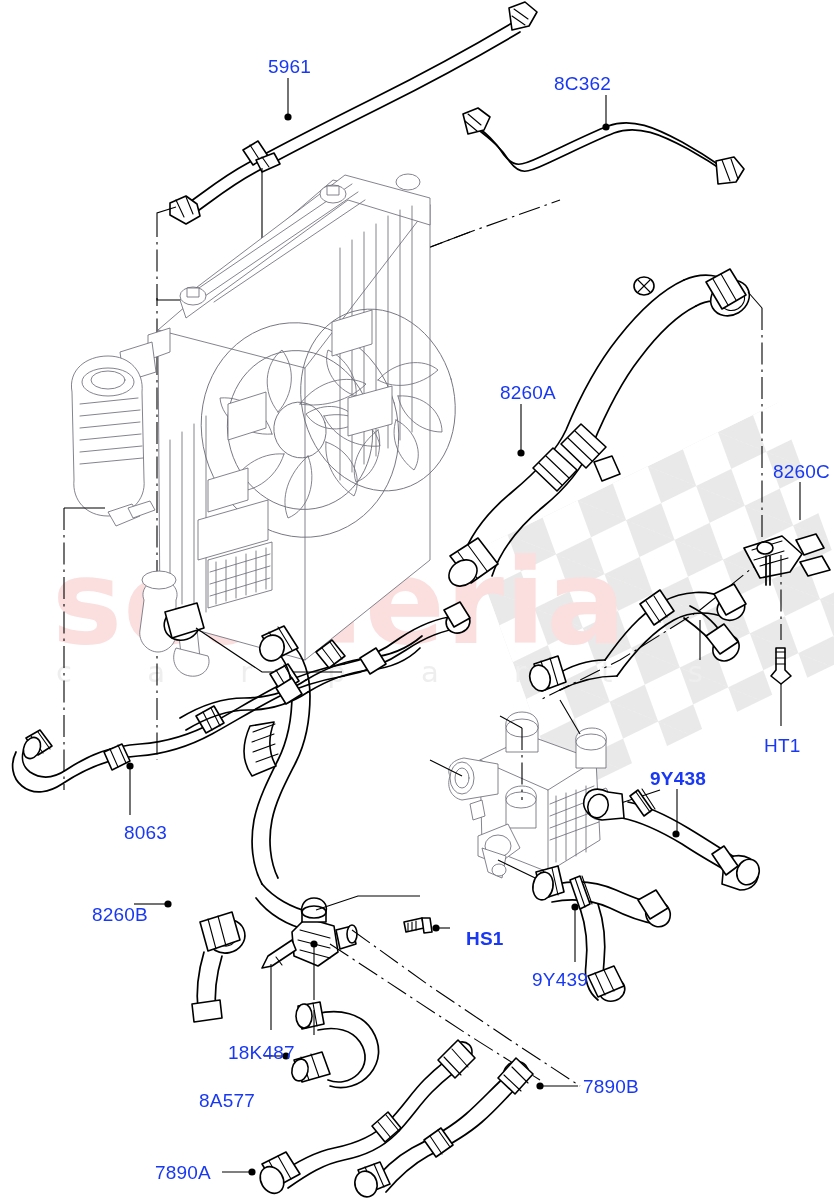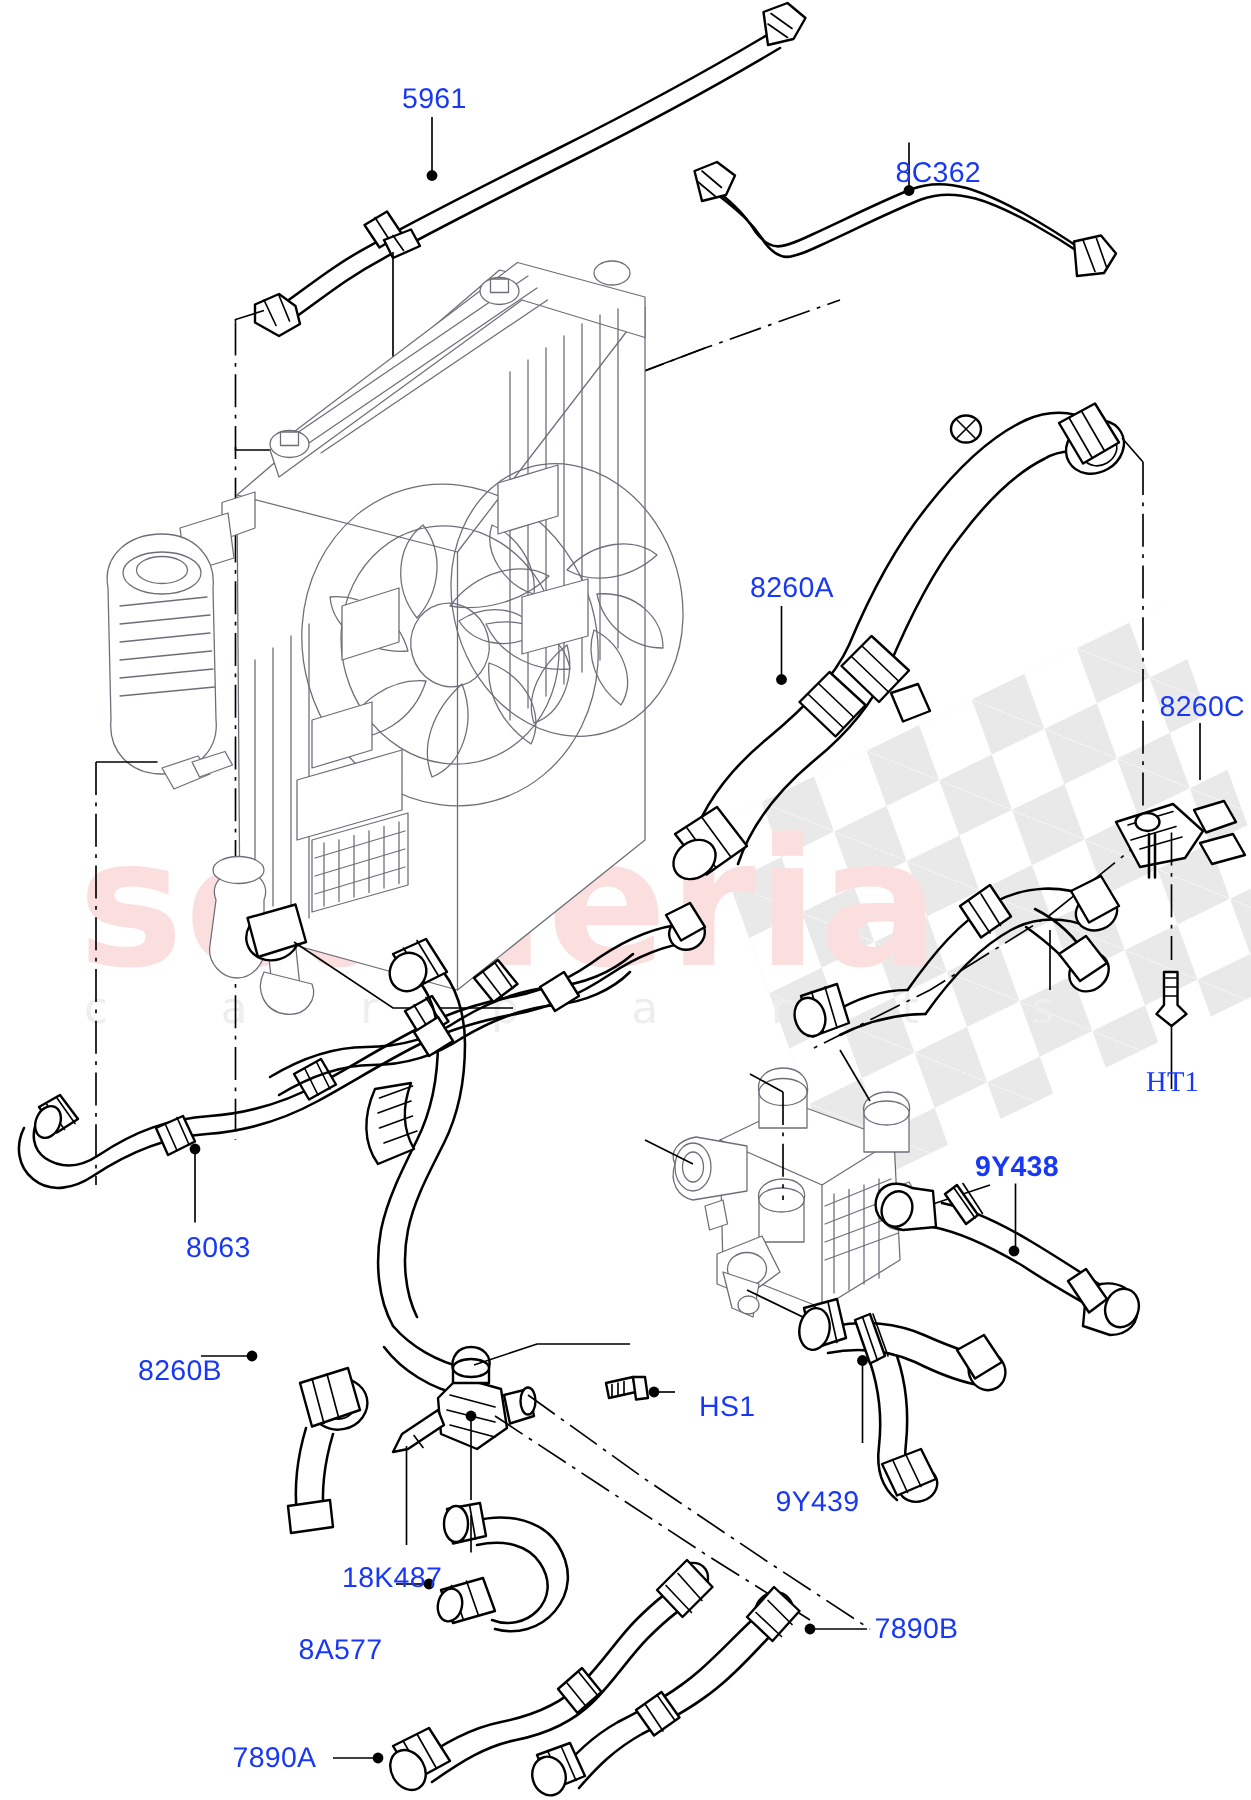--- a/index.html
+++ b/index.html
@@ -520,28 +520,28 @@
       <path class="lead" d="M450 928 L439 928"></path>
       <path class="lead" d="M314 1035 L314 1010"></path>
       <path class="lead" d="M264 1056 L283 1056"></path>
       <path class="lead" d="M578 1086 L543 1086"></path>
       <path class="lead" d="M222 1172 L255 1172"></path>
     </g>
   </svg>
 
   <div>
     <div class="label" style="left:268px; top:57px;">5961</div>
-    <div class="label" style="left:597px; top:74px;margin-top:32px;">8C362</div>
+    <div class="label" style="left:554px; top:74px;">8C362</div>
     <div class="label" style="left:500px; top:383px;">8260A</div>
     <div class="label" style="left:773px; top:462px;">8260C</div>
-    <div class="label" style="left:764px; top:712px;font-family:Liberation Serif, serif;">HT1</div>
+    <div class="label" style="left:764px; top:736px;">HT1</div>
     <div class="label" style="left:124px; top:823px;">8063</div>
     <div class="label" style="left:68px;  top:905px;margin-left:24px;">8260B</div>
     <div class="label" style="left:650px; top:769px;font-weight:bold;">9Y438</div>
-    <div class="label" style="left:517px; top:970px;margin-top:22px;">9Y439</div>
-    <div class="label" style="left:466px; top:929px;">HS1</div>
+    <div class="label" style="left:532px; top:970px;">9Y439</div>
+    <div class="label" style="left:466px; top:929px;font-weight:bold;">HS1</div>
     <div class="label" style="left:228px; top:1043px;">18K487</div>
     <div class="label" style="left:199px; top:1091px;text-align:right;">8A577</div>
     <div class="label" style="left:583px; top:1077px;">7890B</div>
     <div class="label" style="left:155px; top:1163px;">7890A</div>
   </div>
 
 </div>
 
 </body></html>

